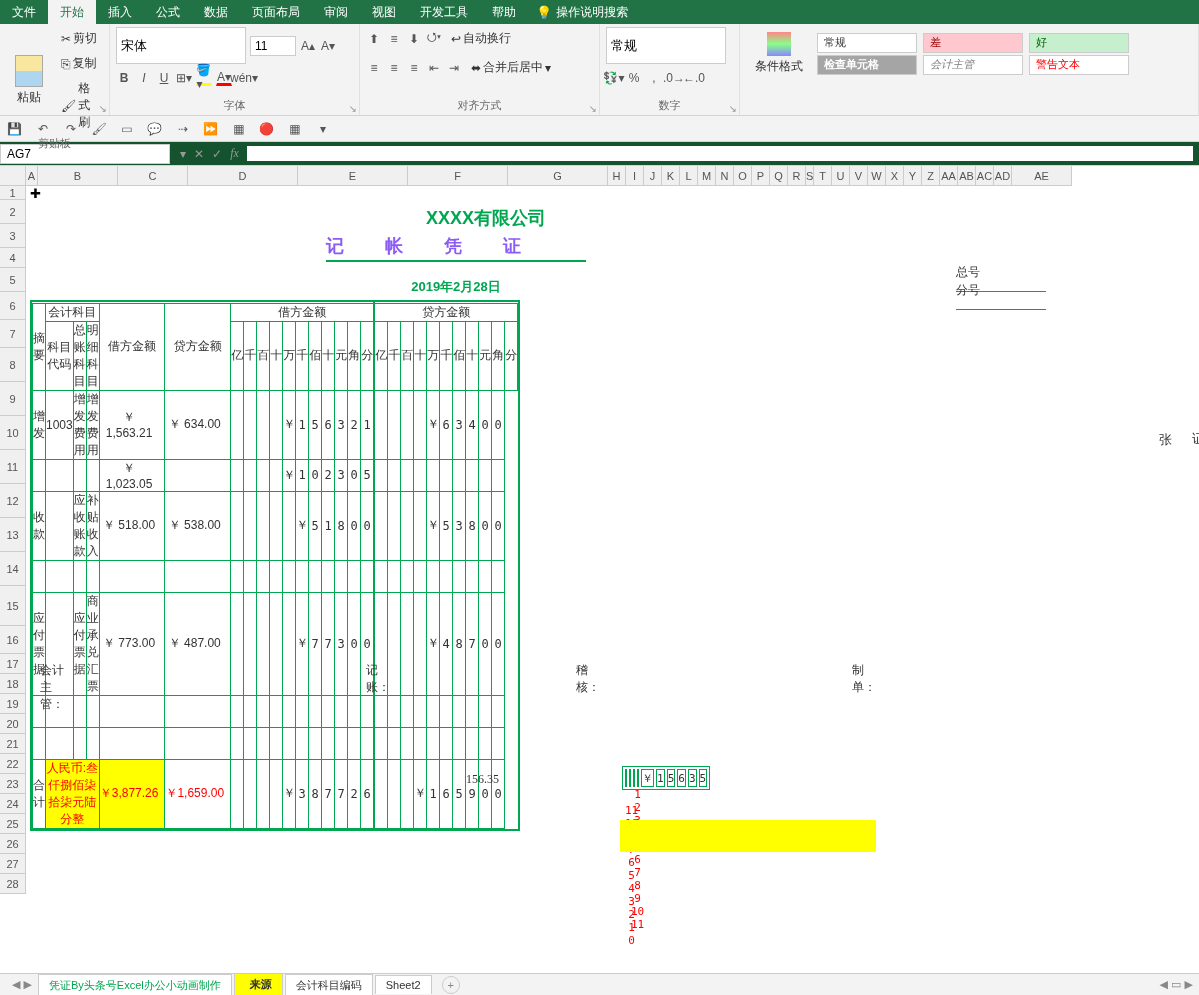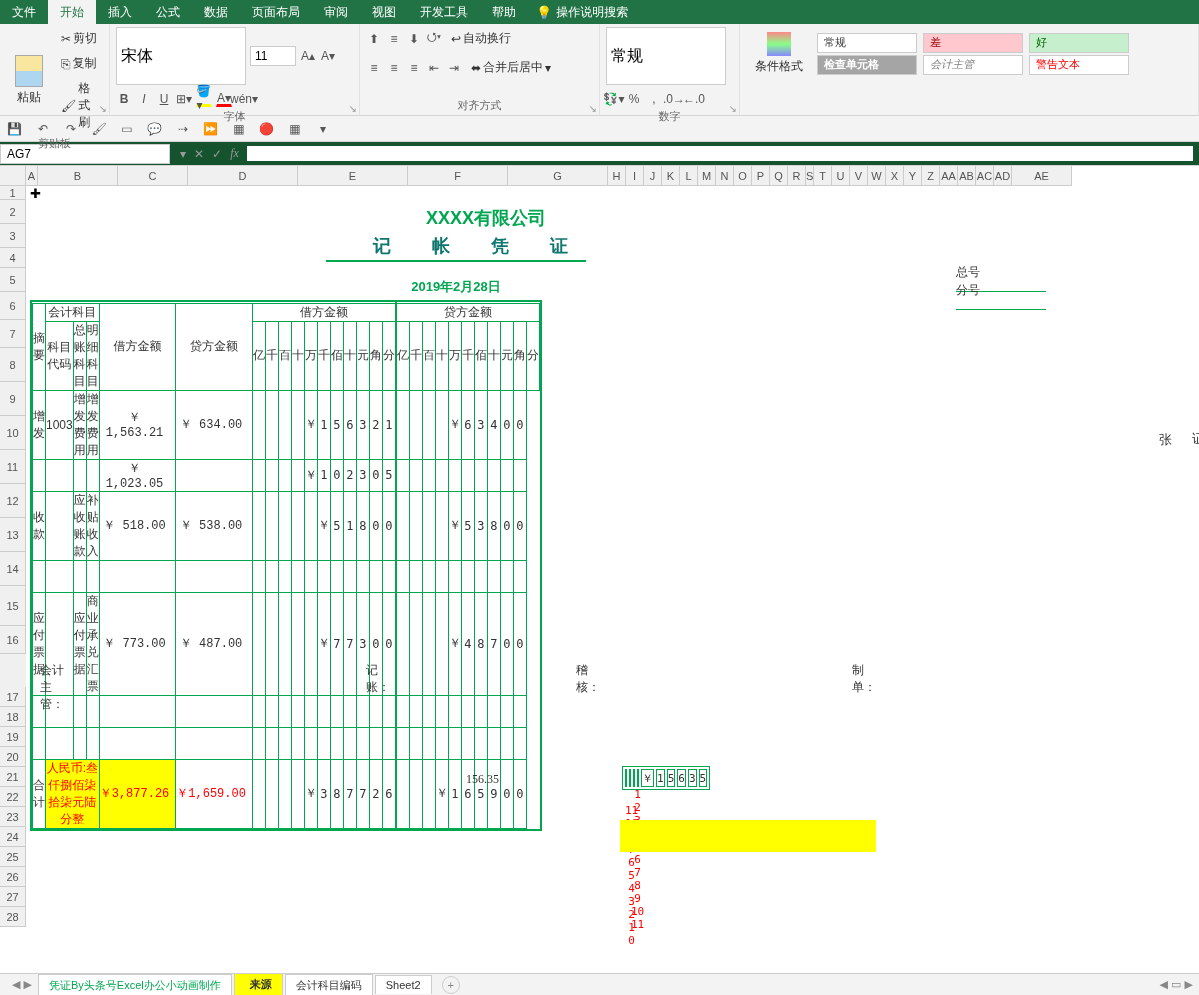--- a/index.html
+++ b/index.html
@@ -12,21 +12,21 @@
 .ribbon-tabs .search { padding: 4px 8px; display: flex; align-items: center; gap: 4px; }
 .ribbon-tabs .bulb { font-size: 13px; }
 
 .ribbon { background: #f3f3f3; border-bottom: 1px solid #d4d4d4; height: 92px; display: flex; }
 .ribbon-group { border-right: 1px solid #e1e1e1; padding: 3px 6px 2px; display: flex; flex-direction: column; justify-content: space-between; }
 .ribbon-group-title { font-size: 11px; color: #666; text-align: center; padding-top: 2px; }
 .ribbon-row { display: flex; align-items: center; gap: 4px; }
 .ribbon-btn { padding: 2px 4px; border: 1px solid transparent; cursor: pointer; display: flex; align-items: center; gap: 2px; font-size: 12px; }
 .paste-big { display: flex; flex-direction: column; align-items: center; padding: 4px 8px; }
 .paste-icon { width: 28px; height: 32px; background: linear-gradient(#f9e79f 50%, #aed6f1 50%); border: 1px solid #aaa; }
-.font-select { border: 1px solid #ccc; padding: 19px 4px; font-size: 16px; width: 130px; background: #fff; }
+.font-select { border: 1px solid #ccc; padding: 10px 4px; font-size: 13px; width: 130px; background: #fff; }
 .size-select { border: 1px solid #ccc; padding: 2px 4px; font-size: 12px; width: 46px; background: #fff; }
 .small-icon { width: 16px; height: 16px; display: inline-flex; align-items: center; justify-content: center; font-size: 12px; color: #555; }
 .color-bar { border-bottom: 3px solid; }
 .style-cell { width: 100px; height: 20px; border: 1px solid #ccc; display: flex; align-items: center; padding: 0 6px; font-size: 11px; margin: 1px; }
 .style-normal { background: #fff; }
 .style-bad { background: #ffc7ce; color: #9c0006; }
 .style-good { background: #c6efce; color: #006100; }
 .style-check { background: #a5a5a5; color: #fff; font-weight: bold; }
 .style-explain { background: #fff; color: #7f7f7f; font-style: italic; }
 .style-warn { background: #fff; color: #ff0000; }
@@ -44,29 +44,29 @@
 .corner { position: absolute; top: 0; left: 0; width: 26px; height: 20px; background: #f0f0f0; border-right: 1px solid #ccc; border-bottom: 1px solid #ccc; z-index: 3; }
 .col-headers { position: absolute; top: 0; left: 26px; height: 20px; display: flex; z-index: 2; background: #f0f0f0; }
 .col-h { border-right: 1px solid #ccc; border-bottom: 1px solid #ccc; text-align: center; font-size: 11px; color: #555; line-height: 20px; background: #f0f0f0; }
 .row-headers { position: absolute; top: 20px; left: 0; width: 26px; z-index: 2; background: #f0f0f0; }
 .row-h { border-right: 1px solid #ccc; border-bottom: 1px solid #ccc; text-align: center; font-size: 11px; color: #555; background: #f0f0f0; }
 
 .cells { position: absolute; top: 20px; left: 26px; }
 
 
 .voucher-title { color: #00a650; font-weight: bold; font-size: 18px; text-align: center; }
-.voucher-sub { color: #0f766e; font-weight: bold; font-size: 18px; text-align: right; letter-spacing: 18px; border-bottom: 2px solid #00a650; padding-bottom: 2px; }
+.voucher-sub { color: #8b5cf6; font-weight: bold; font-size: 18px; text-align: left; letter-spacing: 18px; border-bottom: 2px solid #00a650; padding-bottom: 2px; }
 .voucher-date { color: #00a650; font-weight: bold; font-size: 13px; text-align: center; }
 .ref-line { border-bottom: 1px solid #00a650; width: 90px; display: inline-block; }
 
 .voucher-table { position: absolute; border: 2px solid #00a650; }
 .voucher-table table { border-collapse: collapse; }
 .voucher-table th, .voucher-table td { border: 1px solid #00a650; font-size: 12px; text-align: center; vertical-align: middle; }
 .voucher-table th { font-weight: normal; }
-.amt-cell { text-align: right; padding-right: 6px; font-family: Liberation Mono, monospace; }
+.amt-cell { text-align: right; padding-right: 6px; font-family: Liberation Sans, sans-serif; }
 .digit-col { width: 18px; font-family: monospace; font-size: 11px; }
 .sep-col { width: 6px; background: #fff; border-top: 2px solid #00a650 !important; border-bottom: 2px solid #00a650 !important; }
 .hl-yellow { background: #ffff00; }
 .hl-red { color: #ff0000; }
 
 .sidebar-text { writing-mode: vertical-rl; font-size: 13px; position: absolute; }
 
 .digit-block { position: absolute; border: 1px solid #00a650; }
 .digit-block td { border: 1px solid #00a650; width: 23px; height: 18px; text-align: center; font-family: monospace; font-size: 11px; }
 .yellow-block { position: absolute; background: #ffff00; }
@@ -292,21 +292,21 @@
       <div class="row-h" style="height: 28px; line-height: 28px;">7</div>
       <div class="row-h" style="height: 34px; line-height: 34px;">8</div>
       <div class="row-h" style="height: 34px; line-height: 34px;">9</div>
       <div class="row-h" style="height: 34px; line-height: 34px;">10</div>
       <div class="row-h" style="height: 34px; line-height: 34px;">11</div>
       <div class="row-h" style="height: 34px; line-height: 34px;">12</div>
       <div class="row-h" style="height: 34px; line-height: 34px;">13</div>
       <div class="row-h" style="height: 34px; line-height: 34px;">14</div>
       <div class="row-h" style="height: 40px; line-height: 40px;">15</div>
       <div class="row-h" style="height: 28px; line-height: 28px;">16</div>
-      <div class="row-h" style="height: 20px; line-height: 20px; margin-top: 33px;">17</div>
+      <div class="row-h" style="height: 20px; line-height: 20px;">17</div>
       <div class="row-h" style="height: 20px; line-height: 20px;">18</div>
       <div class="row-h" style="height: 20px; line-height: 20px;">19</div>
       <div class="row-h" style="height: 20px; line-height: 20px;">20</div>
       <div class="row-h" style="height: 20px; line-height: 20px;">21</div>
       <div class="row-h" style="height: 20px; line-height: 20px;">22</div>
       <div class="row-h" style="height: 20px; line-height: 20px;">23</div>
       <div class="row-h" style="height: 20px; line-height: 20px;">24</div>
       <div class="row-h" style="height: 20px; line-height: 20px;">25</div>
       <div class="row-h" style="height: 20px; line-height: 20px;">26</div>
       <div class="row-h" style="height: 20px; line-height: 20px;">27</div>

